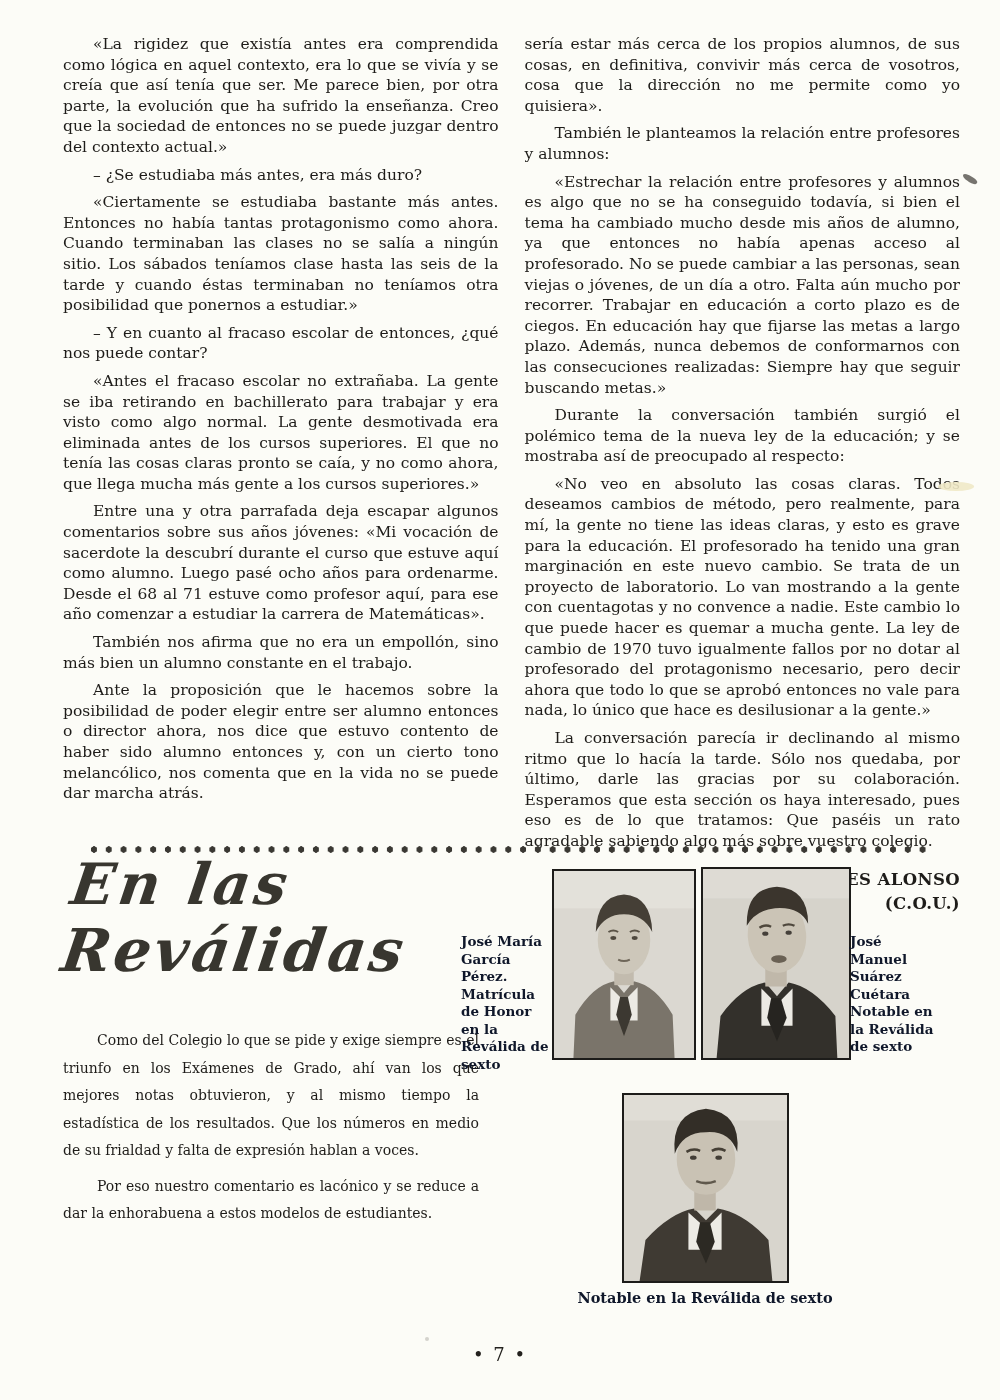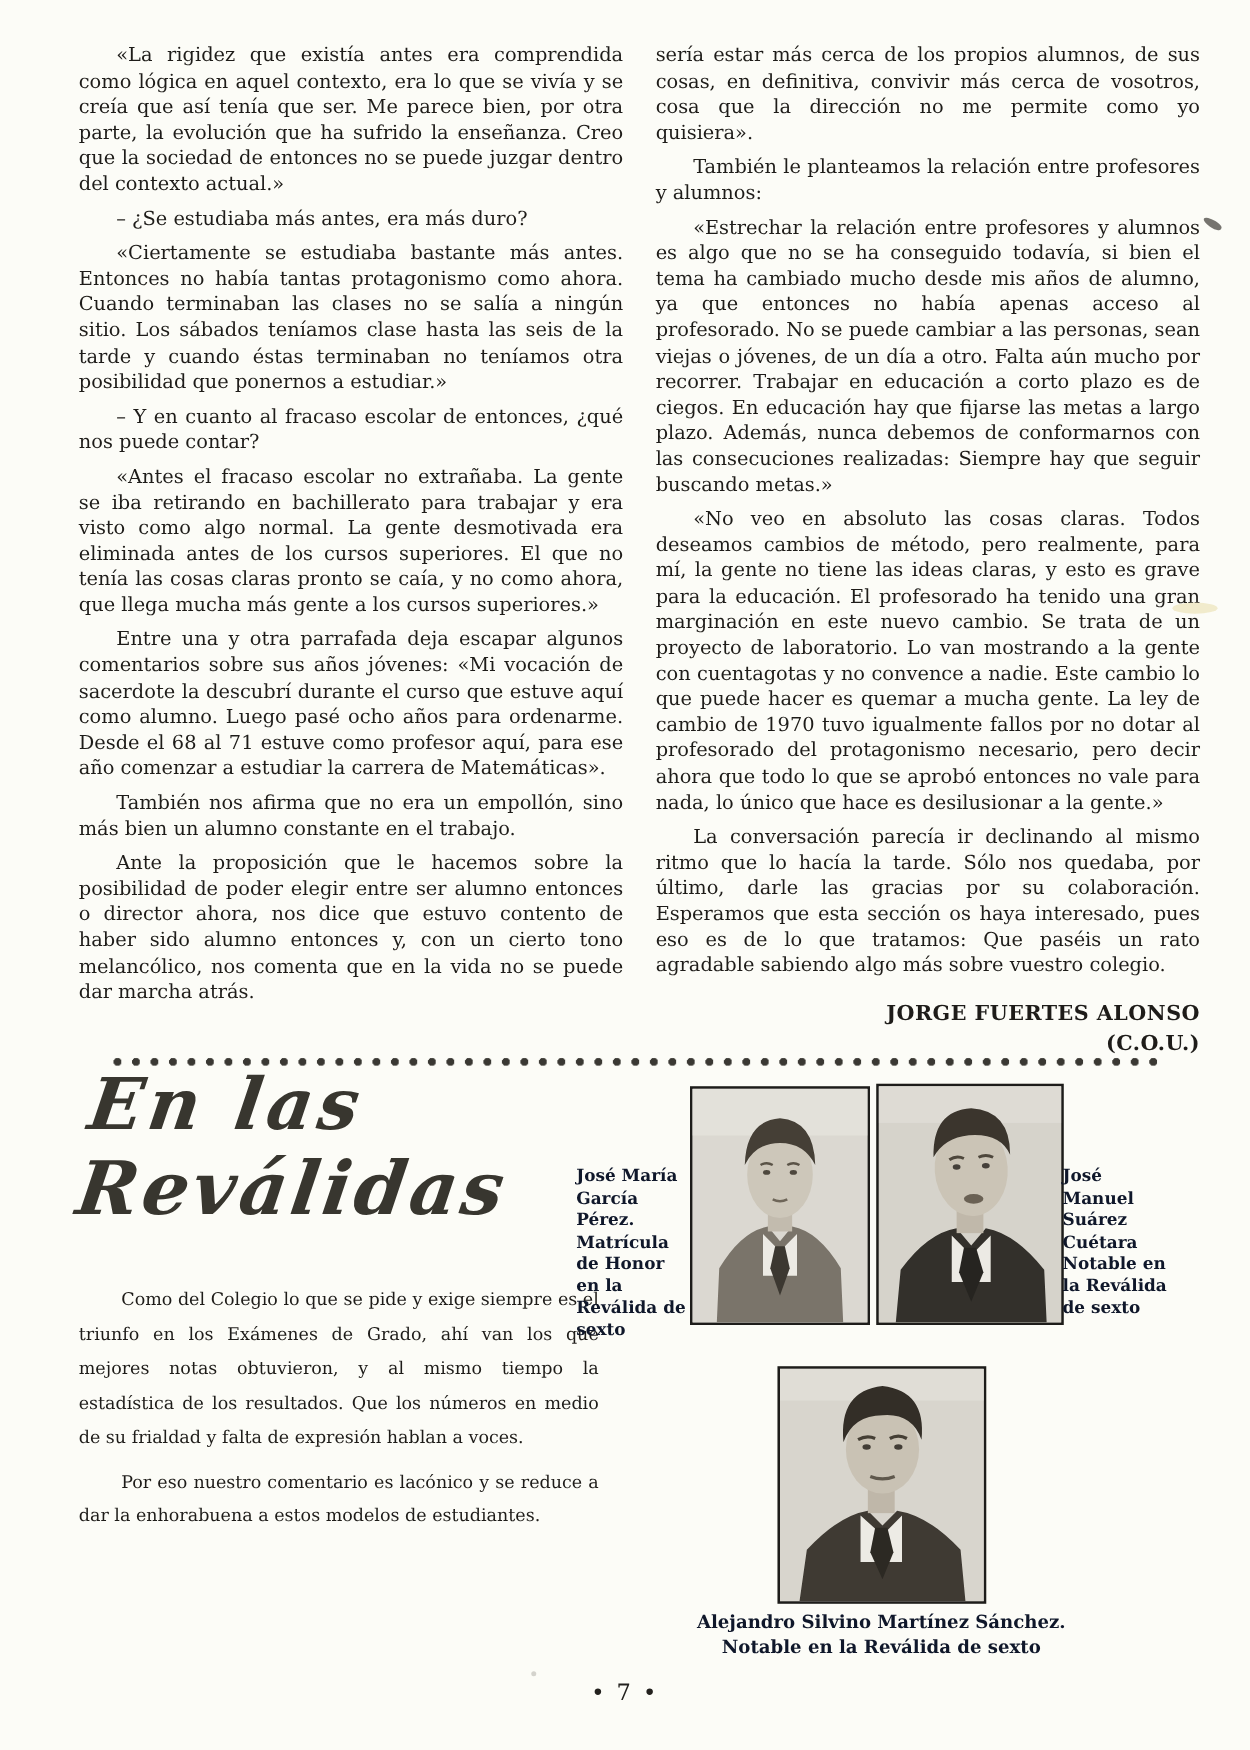--- a/index.html
+++ b/index.html
@@ -89,20 +89,21 @@
       <p>– Y en cuanto al fracaso escolar de entonces, ¿qué nos puede contar?</p>
       <p>«Antes el fracaso escolar no extrañaba. La gente se iba retirando en bachillerato para trabajar y era visto como algo normal. La gente desmotivada era eliminada antes de los cursos superiores. El que no tenía las cosas claras pronto se caía, y no como ahora, que llega mucha más gente a los cursos superiores.»</p>
       <p>Entre una y otra parrafada deja escapar algunos comentarios sobre sus años jóvenes: «Mi vocación de sacerdote la descubrí durante el curso que estuve aquí como alumno. Luego pasé ocho años para ordenarme. Desde el 68 al 71 estuve como profesor aquí, para ese año comenzar a estudiar la carrera de Matemáticas».</p>
       <p>También nos afirma que no era un empollón, sino más bien un alumno constante en el trabajo.</p>
       <p>Ante la proposición que le hacemos sobre la posibilidad de poder elegir entre ser alumno entonces o director ahora, nos dice que estuvo contento de haber sido alumno entonces y, con un cierto tono melancólico, nos comenta que en la vida no se puede dar marcha atrás.</p>
     </div>
     <div class="col">
       <p class="no-indent">sería estar más cerca de los propios alumnos, de sus cosas, en definitiva, convivir más cerca de vosotros, cosa que la dirección no me permite como yo quisiera».</p>
       <p>También le planteamos la relación entre profesores y alumnos:</p>
       <p>«Estrechar la relación entre profesores y alumnos es algo que no se ha conseguido todavía, si bien el tema ha cambiado mucho desde mis años de alumno, ya que entonces no había apenas acceso al profesorado. No se puede cambiar a las personas, sean viejas o jóvenes, de un día a otro. Falta aún mucho por recorrer. Trabajar en educación a corto plazo es de ciegos. En educación hay que fijarse las metas a largo plazo. Además, nunca debemos de conformarnos con las consecuciones realizadas: Siempre hay que seguir buscando metas.»</p>
+      <p>Durante la conversación también surgió el polémico tema de la nueva ley de la educación; y se mostraba así de preocupado al respecto:</p>
       <p>«No veo en absoluto las cosas claras. Todos deseamos cambios de método, pero realmente, para mí, la gente no tiene las ideas claras, y esto es grave para la educación. El profesorado ha tenido una gran marginación en este nuevo cambio. Se trata de un proyecto de laboratorio. Lo van mostrando a la gente con cuentagotas y no convence a nadie. Este cambio lo que puede hacer es quemar a mucha gente. La ley de cambio de 1970 tuvo igualmente fallos por no dotar al profesorado del protagonismo necesario, pero decir ahora que todo lo que se aprobó entonces no vale para nada, lo único que hace es desilusionar a la gente.»</p>
       <p>La conversación parecía ir declinando al mismo ritmo que lo hacía la tarde. Sólo nos quedaba, por último, darle las gracias por su colaboración. Esperamos que esta sección os haya interesado, pues eso es de lo que tratamos: Que paséis un rato agradable sabiendo algo más sobre vuestro colegio.</p>
       <div class="byline">JORGE FUERTES ALONSO</div>
       <div class="byline-org">(C.O.U.)</div>
     </div>
   </div>
 
   <div class="dotted-divider"></div>
 
   <div class="script-title">
@@ -165,21 +166,20 @@
       <path d="M90,57 Q97,53 104,57" stroke="#453f35" stroke-width="2.6" fill="none"></path>
       <ellipse cx="71" cy="64" rx="3.4" ry="2.2" fill="#423d36"></ellipse>
       <ellipse cx="97" cy="64" rx="3.4" ry="2.2" fill="#423d36"></ellipse>
       <path d="M74,88 Q84,92 94,88" stroke="#5f584c" stroke-width="2.6" fill="none"></path>
     </svg>
   </div>
 
   <div class="caption caption-left">José María García Pérez. Matrícula de Honor en la Reválida de sexto</div>
   <div class="caption caption-right">José Manuel Suárez Cuétara Notable en la Reválida de sexto</div>
   <div class="caption caption-bottom">
-    <div>Alejandro Silvino Martínez Sánchez.</div>
     <div>Notable en la Reválida de sexto</div>
   </div>
 
   <div class="page-number">• 7 •</div>
 
   <div class="artifact artifact-squiggle"></div>
   <div class="artifact artifact-smudge"></div>
   <div class="artifact artifact-speck"></div>
 
 </div>

